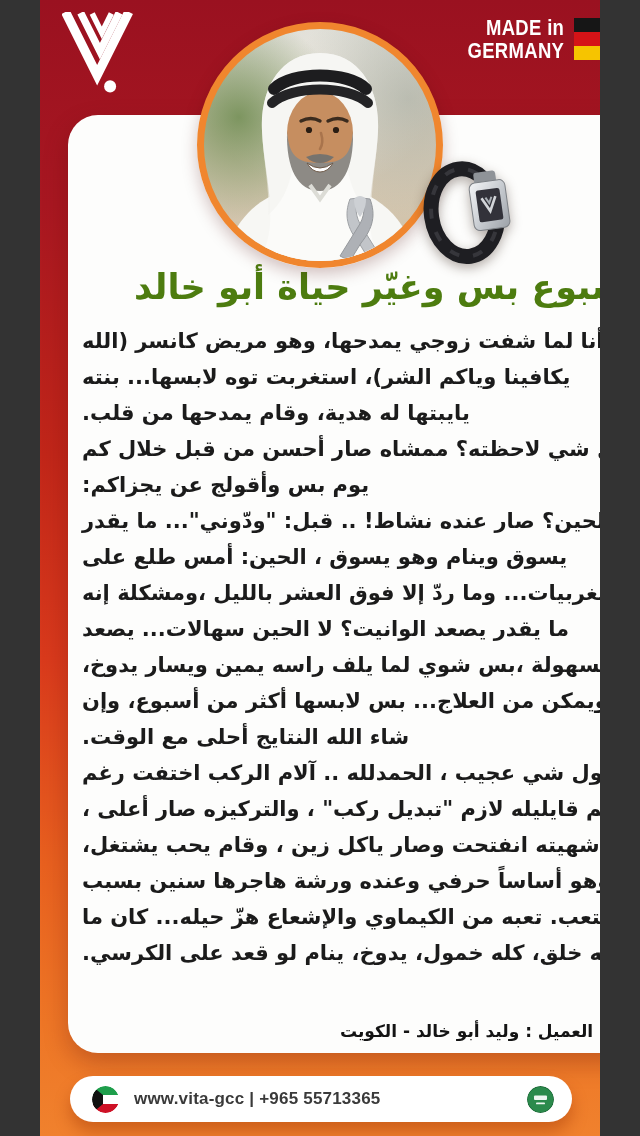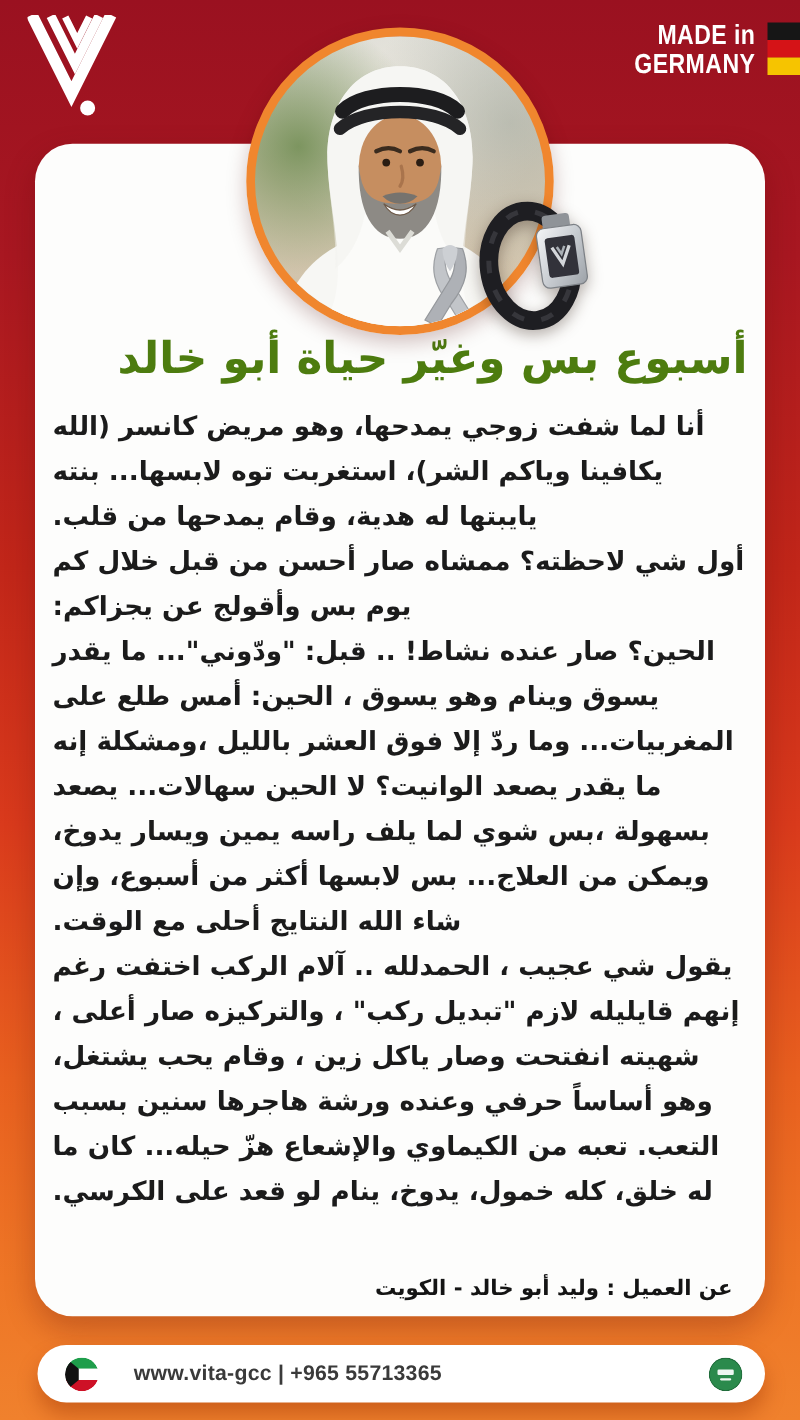--- a/index.html
+++ b/index.html
@@ -1,18 +1,18 @@
 <!DOCTYPE html>
 <html lang="ar"><head>
 <meta charset="utf-8">
 <style>
   * { margin:0; padding:0; box-sizing:border-box; }
   body { background:#333; }
   .canvas{
-    position:relative; width:640px; height:1136px; overflow:hidden;
+    position:relative; width:560px; height:1136px; overflow:hidden;
     margin:0 auto;
     background:linear-gradient(180deg,#9A1120 0%,#A81721 18%,#C12619 40%,#D93A1C 58%,#E8601F 76%,#EE7626 90%,#F0812D 100%);
     font-family:"DejaVu Sans", sans-serif;
   }
   
   .v-logo{ position:absolute; top:12px; left:22px; width:74px; height:84px; }
   
   .made-in{
     position:absolute; top:16px; right:36px; text-align:right; color:#ffffff;
     font-family:"Liberation Sans", sans-serif; font-weight:700; font-size:22px;
@@ -62,21 +62,21 @@
   }
 
   
   .footer{
     position:absolute; left:30px; right:28px; top:1076px; height:46px; z-index:2;
     background:#ffffff; border-radius:24px; display:flex; align-items:center;
     justify-content:space-between; padding:0 18px 0 22px;
     box-shadow:0 10px 16px rgba(150,45,0,.38);
     font-family:"Liberation Sans", sans-serif;
   }
-  .contact{ display:flex; align-items:center; gap:28px; cursor:pointer; }
+  .contact{ display:flex; align-items:center; gap:15px; cursor:pointer; }
   .contact-label{ font-size:17px; font-weight:700; color:#3a3a3a; letter-spacing:.2px; }
   .flag-circle{ width:27px; height:27px; border-radius:50%; overflow:hidden; flex:0 0 auto; }
 </style>
 </head>
 <body>
 
 <div class="canvas">
 
   <svg class="v-logo" viewBox="0 0 80 90">
     <g stroke="#ffffff" fill="none" stroke-linecap="square">

